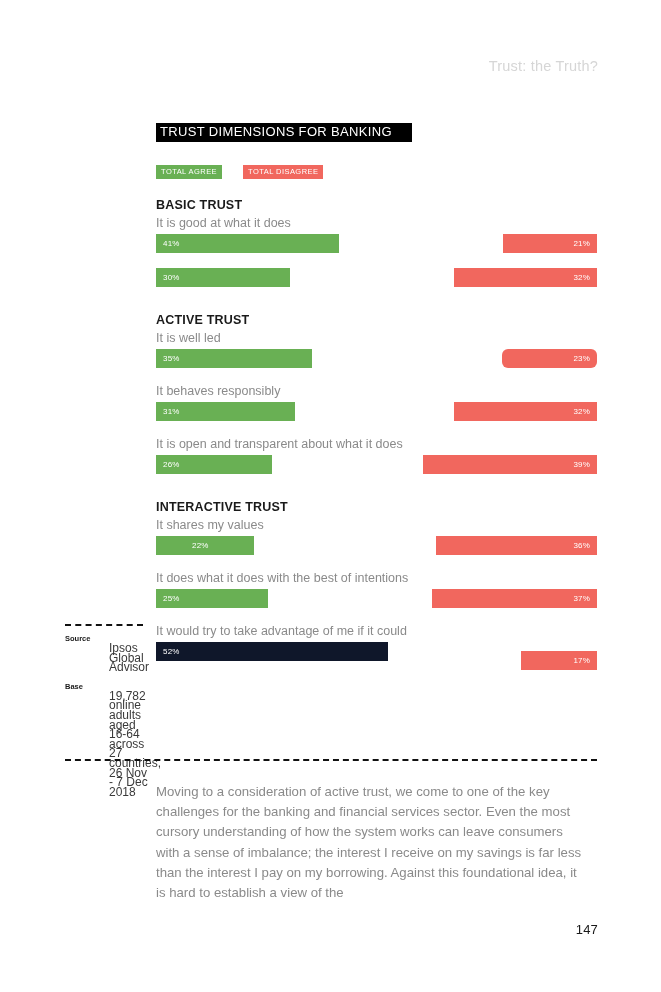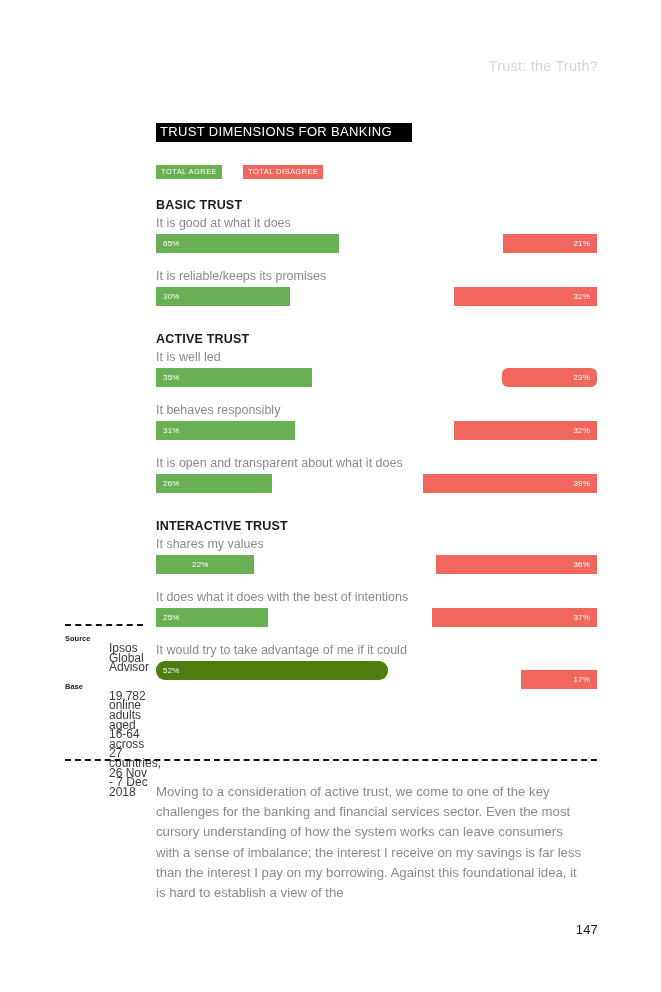--- a/index.html
+++ b/index.html
@@ -197,29 +197,28 @@
     <div class="legend-chip" style="background: rgb(241, 103, 94);">TOTAL DISAGREE</div>
   </div>
 
   <div class="chart" id="chart-root">
       <div class="group">
         <div class="group-title">BASIC TRUST</div>
         <div class="row">
           <div class="row-label">It is good at what it does</div>
           <div class="row-bars">
             <div class="bar bar-agree" style="width: 183.27px; background: rgb(105, 176, 84);">
-              <span class="bar-value">65%</span>
+              <span class="bar-value">41%</span>
             </div>
             <div class="bar bar-disagree" style="width: 93.87px; background: rgb(241, 103, 94);">
               <span class="bar-value">21%</span>
             </div>
           </div>
         </div>
         <div class="row">
-          <div class="row-label">It is reliable/keeps its promises</div>
           <div class="row-bars">
             <div class="bar bar-agree" style="width: 134.1px; background: rgb(105, 176, 84);">
               <span class="bar-value">30%</span>
             </div>
             <div class="bar bar-disagree" style="width: 143.04px; background: rgb(241, 103, 94);">
               <span class="bar-value">32%</span>
             </div>
           </div>
         </div>
       </div>
@@ -279,21 +278,21 @@
               <span class="bar-value">25%</span>
             </div>
             <div class="bar bar-disagree" style="width: 165.39px; background: rgb(241, 103, 94);">
               <span class="bar-value">37%</span>
             </div>
           </div>
         </div>
         <div class="row">
           <div class="row-label">It would try to take advantage of me if it could</div>
           <div class="row-bars">
-            <div class="bar bar-agree" style="width: 232.44px; background: #4d7c0f; border-radius: 9px;">
+            <div class="bar bar-agree" style="width: 232.44px; background: #0f172a;">
               <span class="bar-value">52%</span>
             </div>
             <div class="bar bar-disagree" style="width: 75.99px; background: rgb(241, 103, 94); margin-top: 9px;">
               <span class="bar-value">17%</span>
             </div>
           </div>
         </div>
       </div>
     </div>
 

